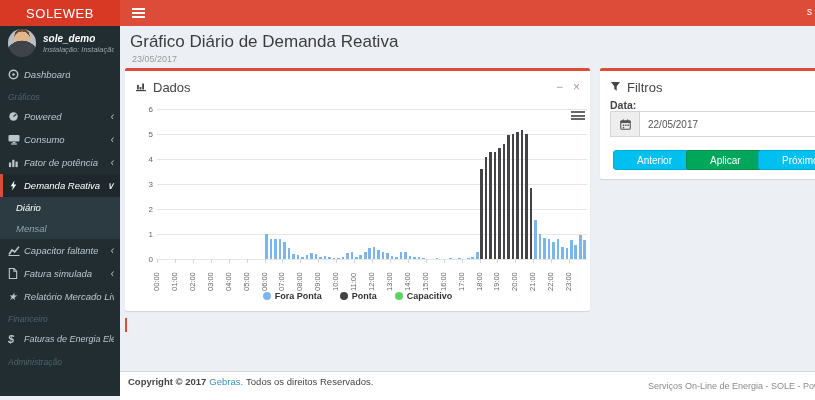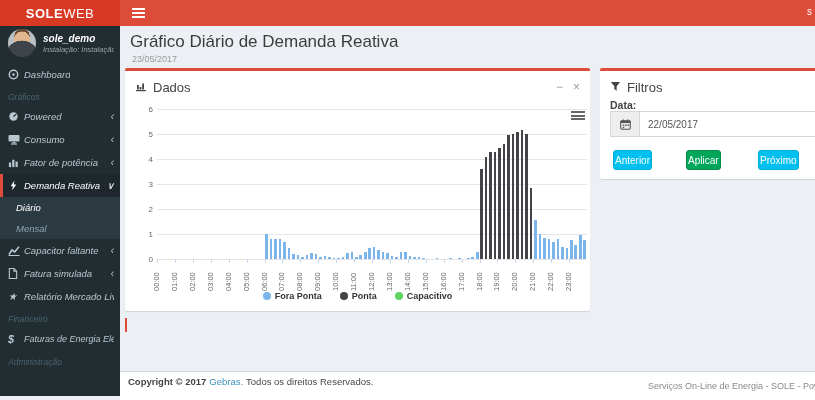--- a/index.html
+++ b/index.html
@@ -3,21 +3,21 @@
 <meta charset="utf-8">
 <style>
   html,body{margin:0;padding:0;}
   body{width:815px;height:400px;overflow:hidden;font-family:"Liberation Sans",sans-serif;background:#ecf0f5;}
   .app{position:relative;width:815px;height:400px;overflow:hidden;}
 
   
   .topbar{position:absolute;left:0;top:0;width:815px;height:26px;background:#dd4b39;z-index:5;}
   .logo{position:absolute;left:0;top:0;width:120px;height:26px;background:#d73925;color:#fff;
         display:flex;align-items:center;justify-content:center;font-size:13px;letter-spacing:.5px;}
-  .logo b{font-weight:bold;}
+  .logo b{font-weight:normal;}
   .logo span{font-weight:300;}
   .hamb{position:absolute;left:132px;top:8px;width:13px;height:11px;cursor:pointer;}
   .hamb i{display:block;height:2px;background:#fff;margin-bottom:2px;}
   .topbar-user{position:absolute;right:3px;top:6px;color:#fff;font-size:10px;}
 
   
   .sidebar{position:absolute;left:0;top:22px;width:120px;height:374px;background:#222d32;font-style:italic;}
   .userpanel{display:flex;align-items:center;padding:7px 6px 6px 8px;}
   .avatar{width:28px;height:28px;border-radius:50%;flex:0 0 28px;
     background:
@@ -71,21 +71,21 @@
   .ldot{width:8px;height:8px;border-radius:50%;margin-right:4px;}
 
   
   .flabel{position:absolute;left:10px;top:28px;font-size:10.5px;font-weight:bold;color:#444;}
   .igroup{position:absolute;left:10px;top:40px;width:330px;height:26px;display:flex;}
   .iaddon{width:28px;background:#eee;border:1px solid #d2d6de;border-right:none;
           display:flex;align-items:center;justify-content:center;color:#555;}
   .ifield{flex:1;border:1px solid #d2d6de;font-size:10px;color:#555;padding:0 8px;
           font-family:"Liberation Sans",sans-serif;outline:none;}
   .btn{position:absolute;top:79px;height:20px;border:1px solid;border-radius:3px;color:#fff;
-       font-size:10px;font-family:"Liberation Sans",sans-serif;cursor:pointer;padding:0 1px;}
+       font-size:10px;font-family:"Liberation Sans",sans-serif;cursor:pointer;padding:0 23px;}
   .btn-anterior{left:13px;background:#00c0ef;border-color:#00acd6;}
   .btn-aplicar{left:86px;background:#00a65a;border-color:#008d4c;}
   .btn-proximo{left:158px;background:#00c0ef;border-color:#00acd6;}
 
   .red-marker{position:absolute;left:5px;top:292px;width:2px;height:14px;background:#dd4b39;}
 
   
   .footer{position:absolute;left:0;right:0;bottom:0;height:28px;background:#fff;
           border-top:1px solid #d2d6de;overflow:hidden;}
   .foot-left{position:absolute;left:8px;top:4px;font-size:9.5px;color:#444;white-space:nowrap;}

